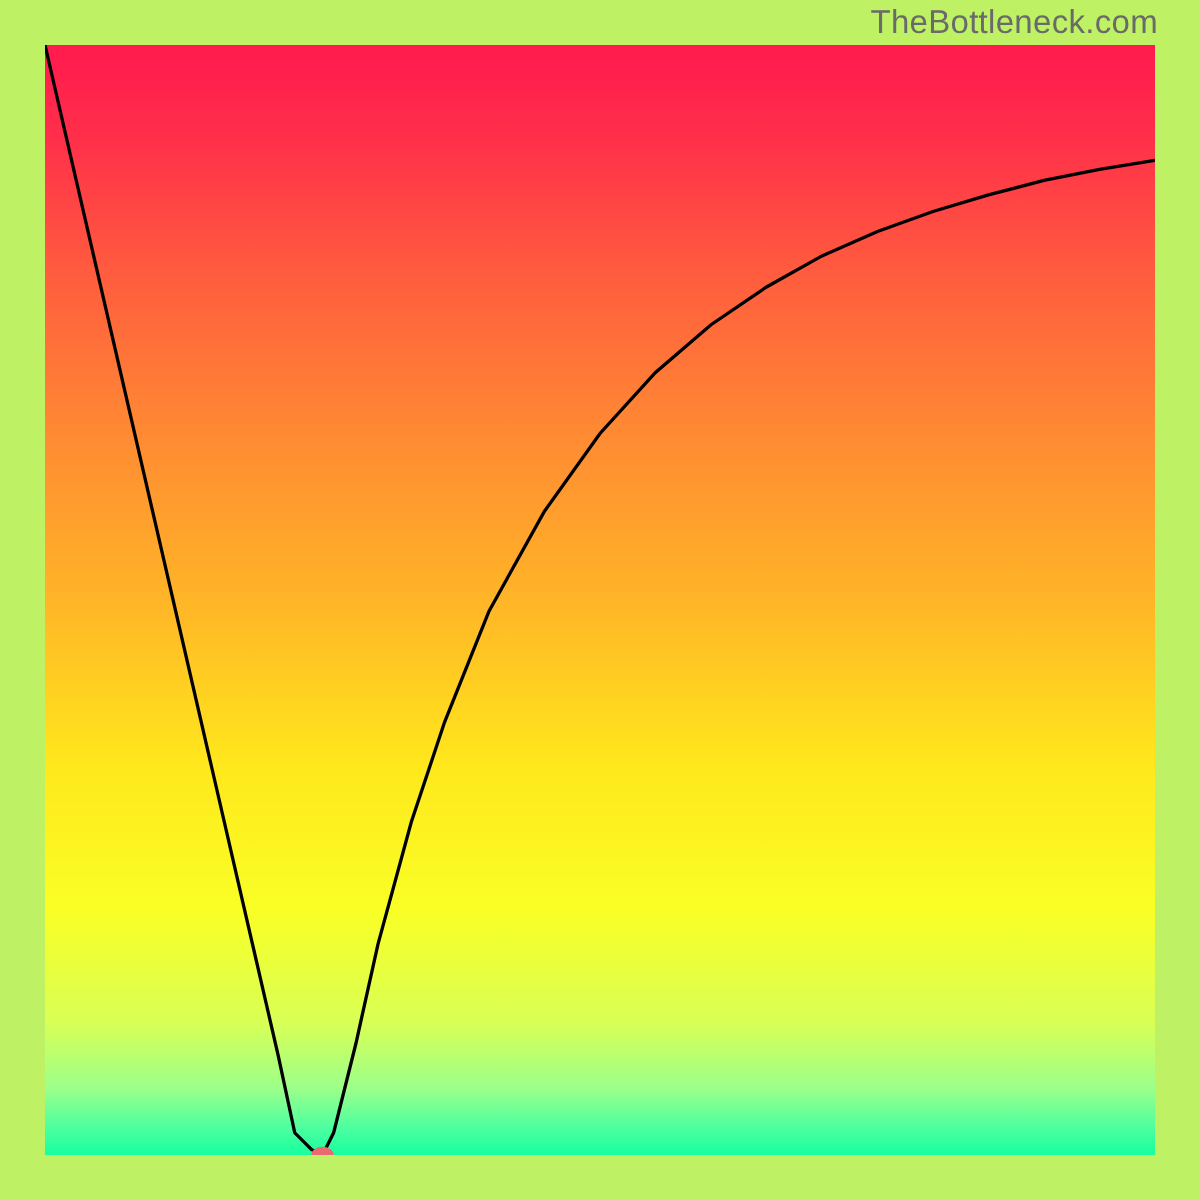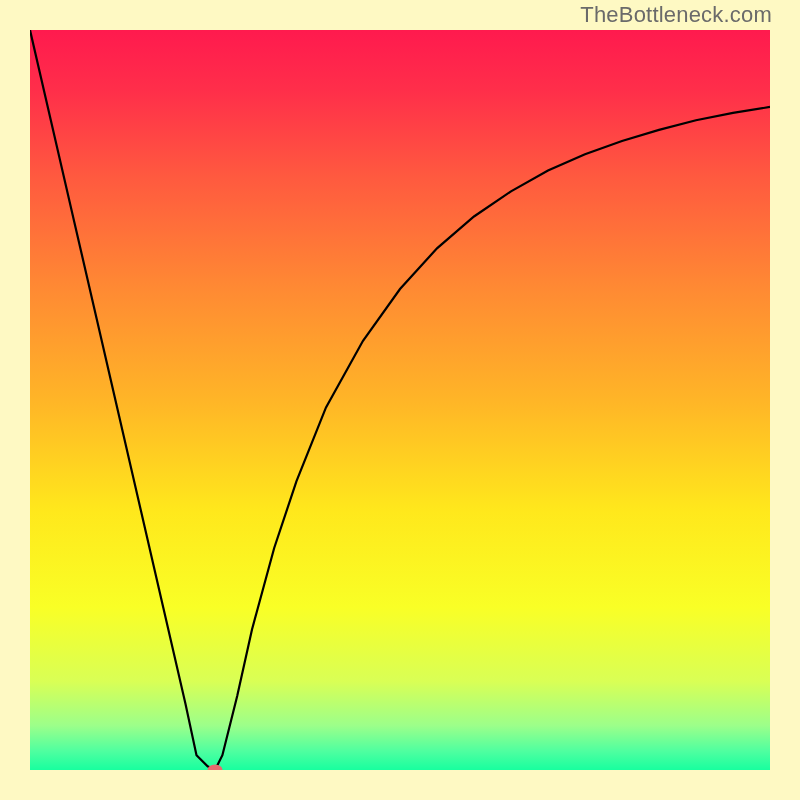--- a/index.html
+++ b/index.html
@@ -8,21 +8,21 @@
     width: 800px;
     height: 800px;
     background: #000;
     overflow: hidden;
     font-family: Arial, Helvetica, sans-serif;
   }
   .frame {
     position: relative;
     width: 800px;
     height: 800px;
-    background: #fef9c3;
+    background: #bef264;
   }
   .watermark {
     position: absolute;
     top: 2px;
     right: 28px;
     color: #6a6a6a;
     font-size: 22px;
     font-weight: 500;
     letter-spacing: 0.2px;
     z-index: 10;

